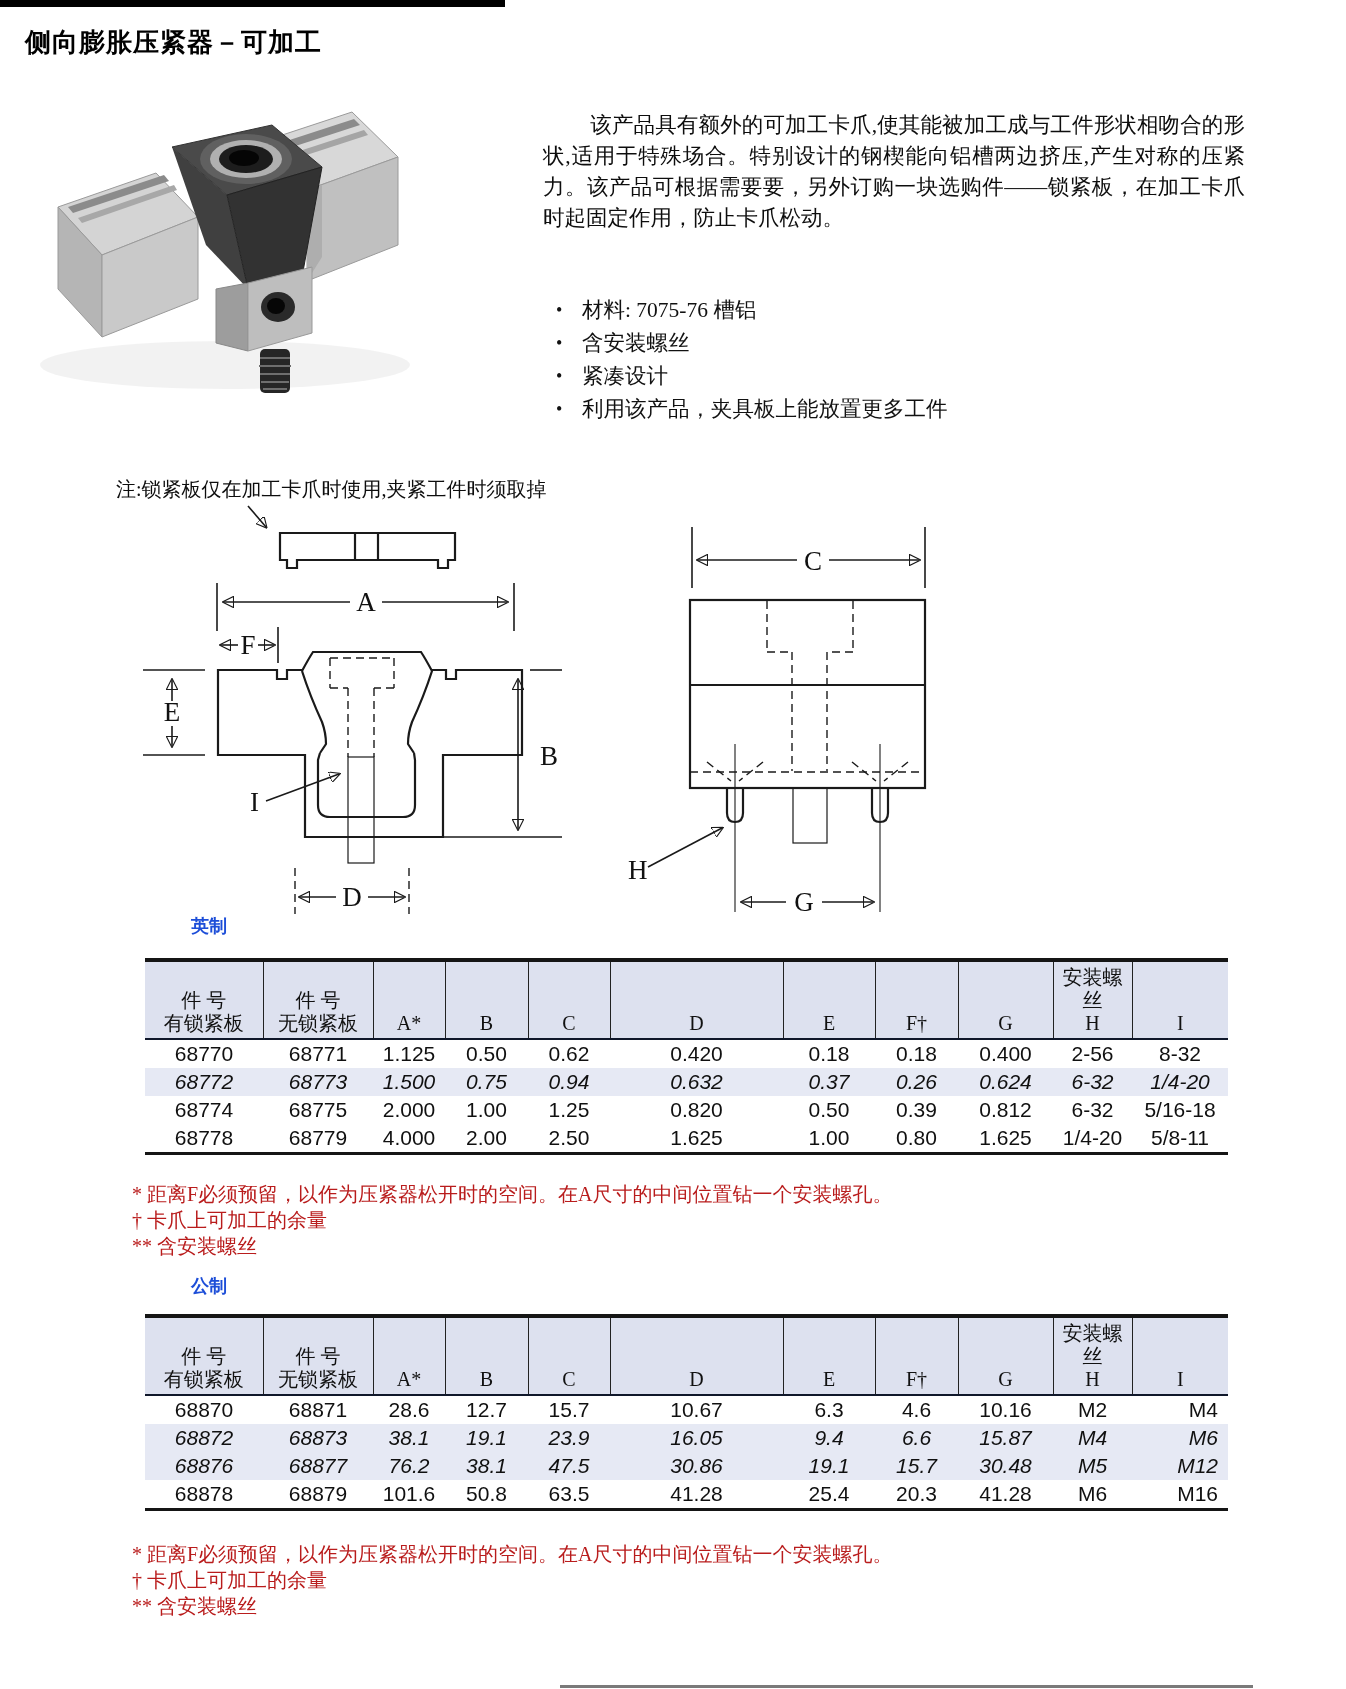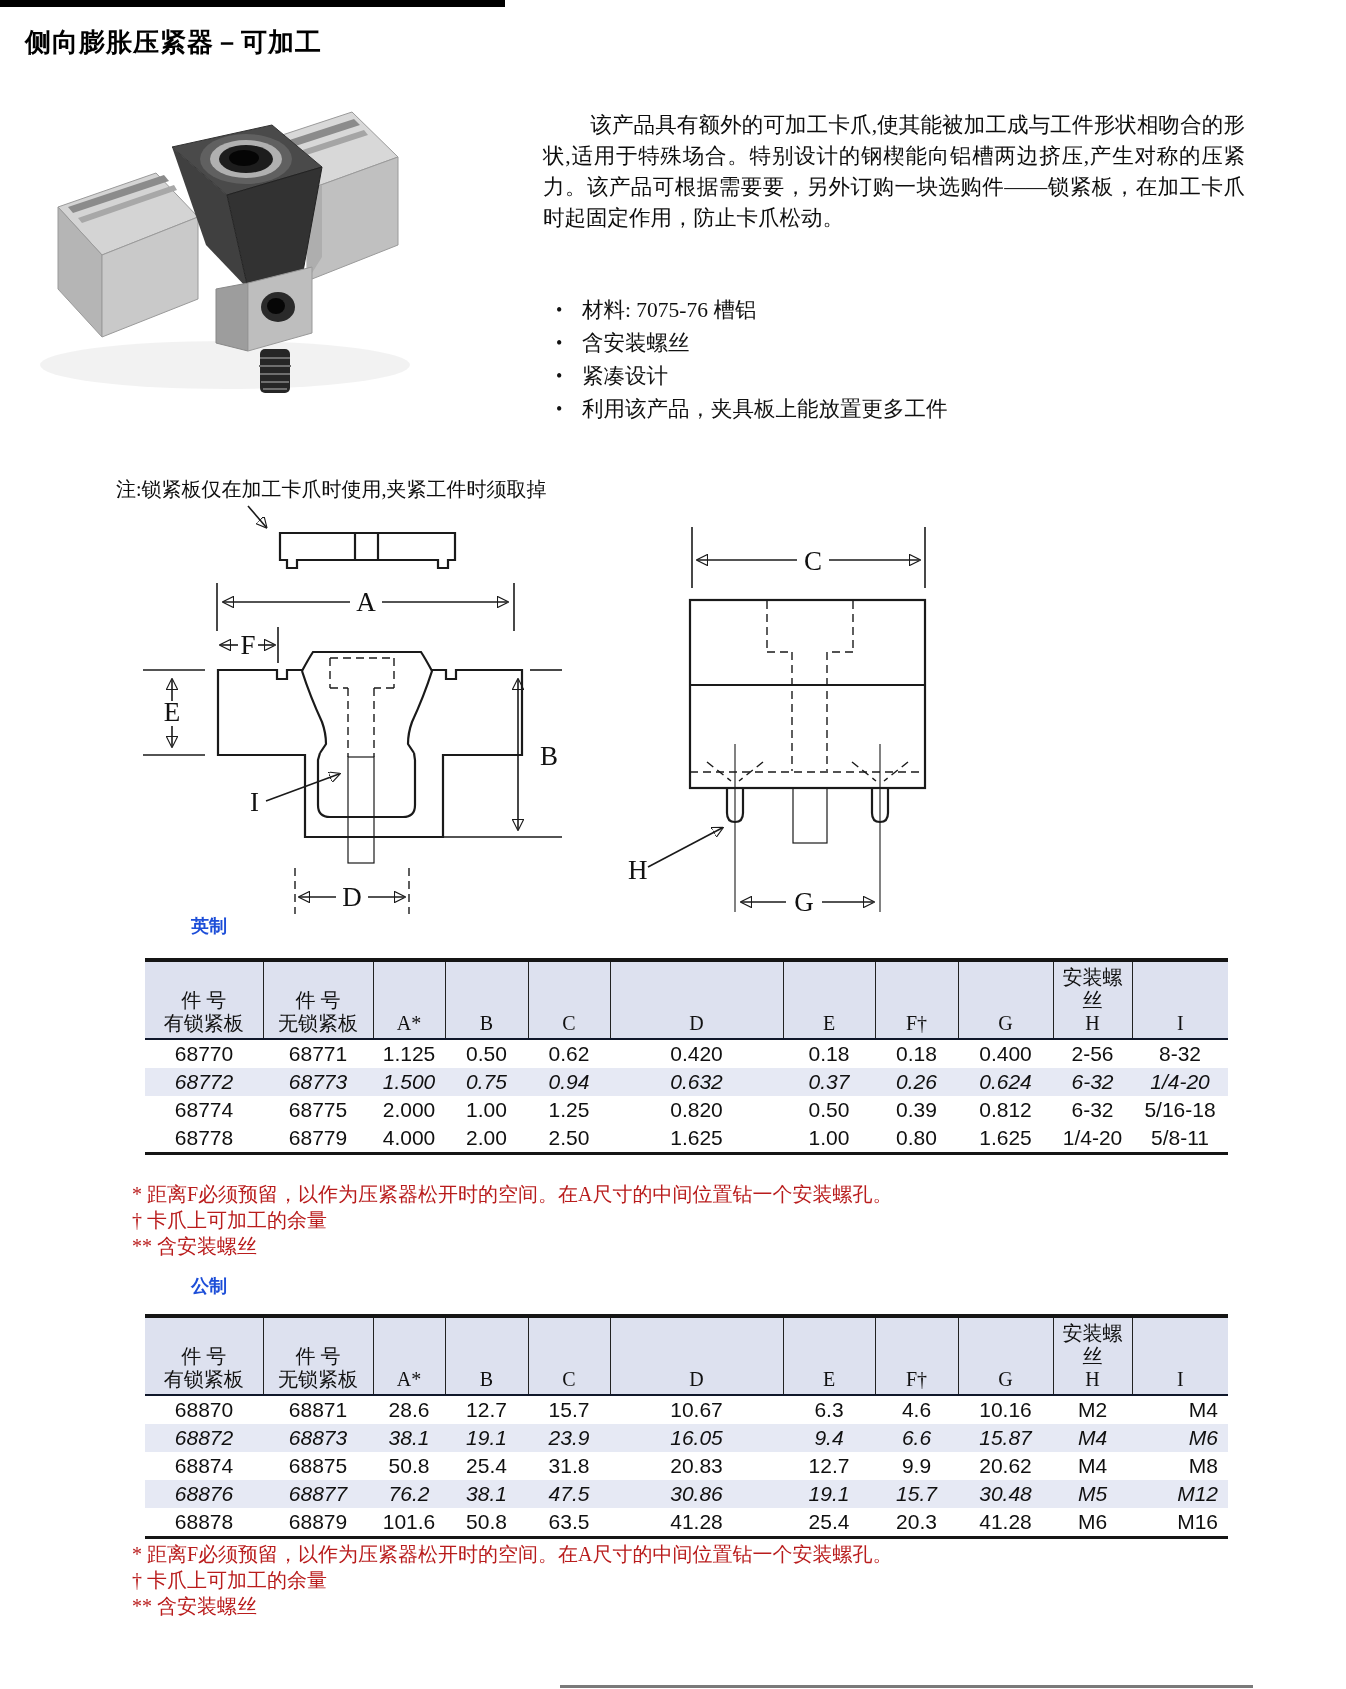--- a/index.html
+++ b/index.html
@@ -421,33 +421,20 @@
         <td>38.1</td>
         <td>19.1</td>
         <td>23.9</td>
         <td>16.05</td>
         <td>9.4</td>
         <td>6.6</td>
         <td>15.87</td>
         <td>M4</td>
         <td>M6</td>
       </tr>
-      <tr>
-        <td>68874</td>
-        <td>68875</td>
-        <td>50.8</td>
-        <td>25.4</td>
-        <td>31.8</td>
-        <td>20.83</td>
-        <td>12.7</td>
-        <td>9.9</td>
-        <td>20.62</td>
-        <td>M4</td>
-        <td>M8</td>
-      </tr>
       <tr class="stripe">
         <td>68876</td>
         <td>68877</td>
         <td>76.2</td>
         <td>38.1</td>
         <td>47.5</td>
         <td>30.86</td>
         <td>19.1</td>
         <td>15.7</td>
         <td>30.48</td>

